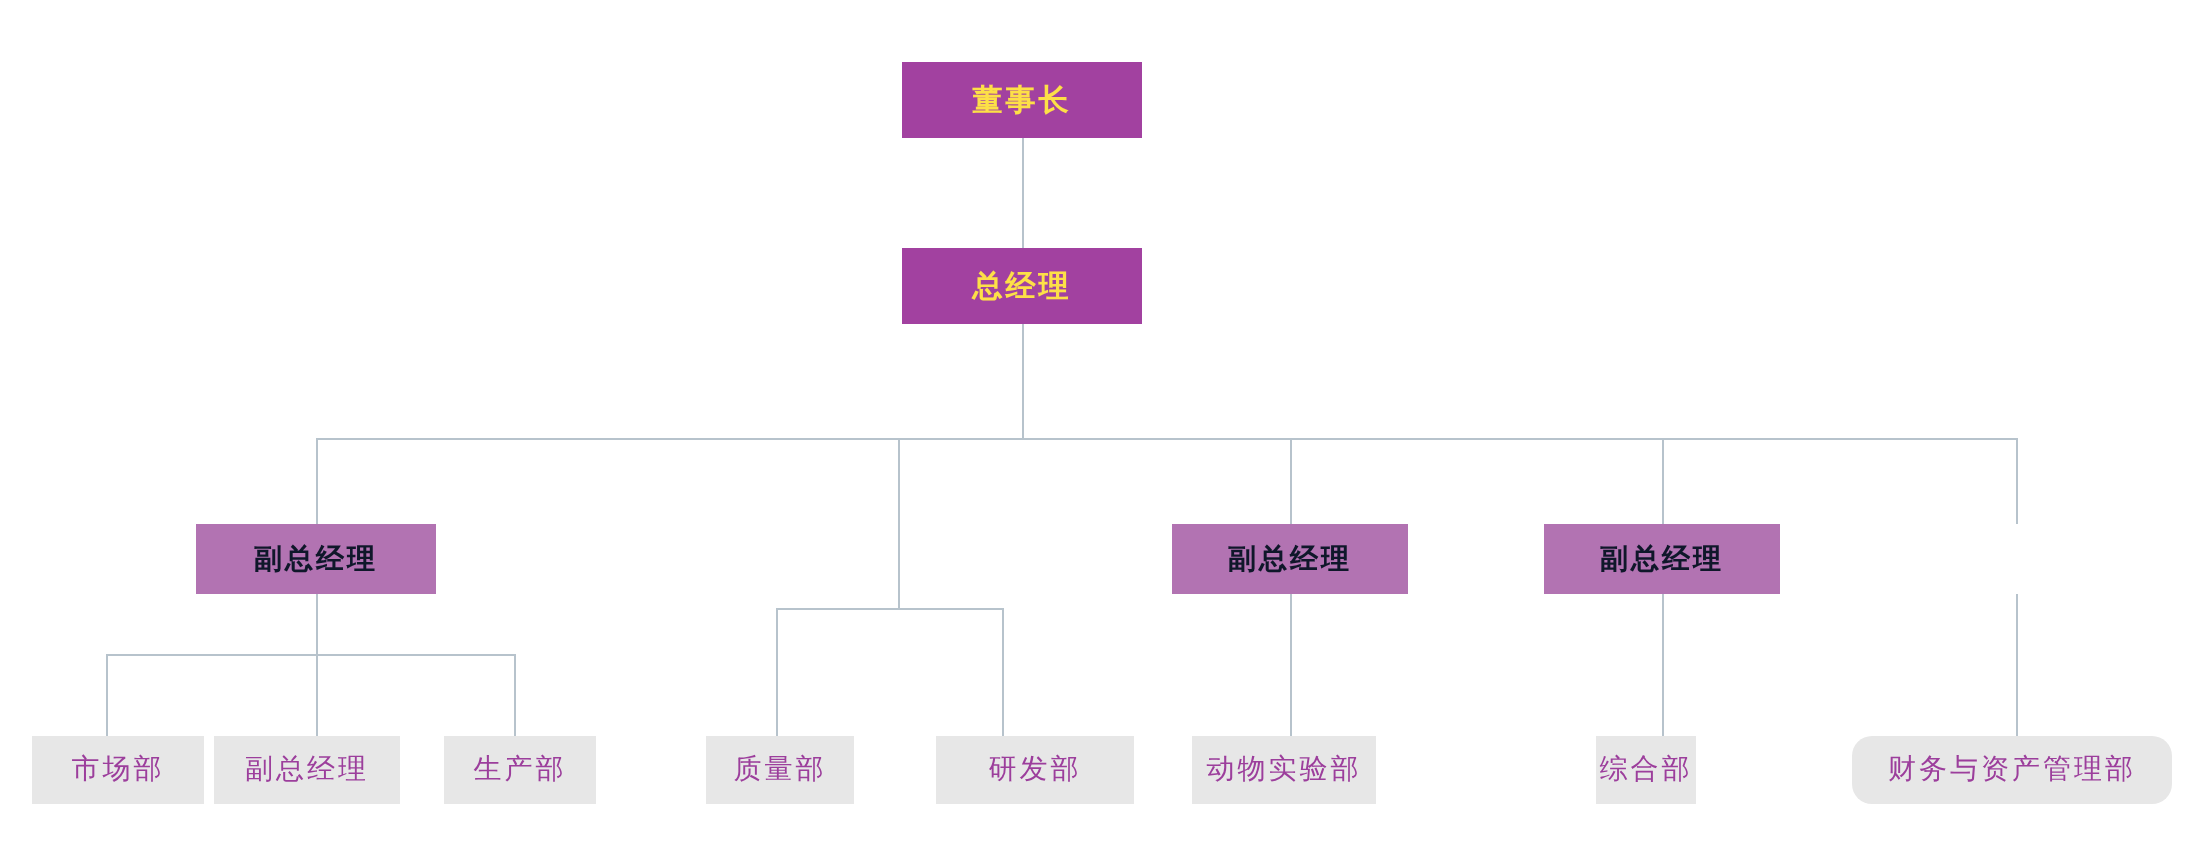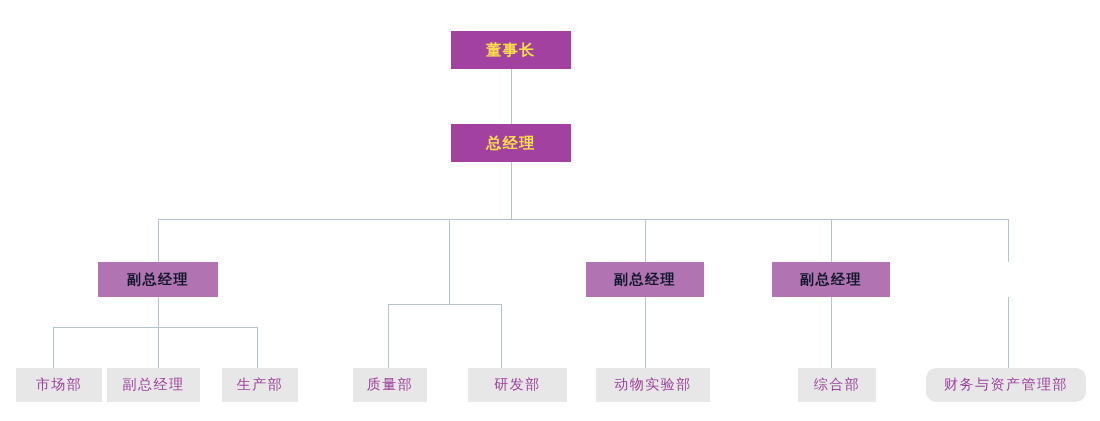--- a/index.html
+++ b/index.html
@@ -77,23 +77,23 @@
   </div>
   <div class="node lvl-dept" style="left:353px;top:368px;width:74px;height:34px;">
     <span>质量部</span>
   </div>
   <div class="node lvl-dept" style="left:222px;top:368px;width:76px;height:34px;">
     <span>生产部</span>
   </div>
   <div class="node lvl-dept" style="left:468px;top:368px;width:99px;height:34px;">
     <span>研发部</span>
   </div>
-  <div class="node lvl-dept" style="left:596px;top:368px;width:114px;height:34px;text-align:center;">
+  <div class="node lvl-dept" style="left:596px;top:368px;width:92px;height:34px;text-align:center;">
     <span>动物实验部</span>
   </div>
-  <div class="node lvl-dept" style="left:798px;top:368px;width:78px;height:34px;align-items:center;">
+  <div class="node lvl-dept" style="left:798px;top:368px;width:50px;height:34px;align-items:center;">
     <span>综合部</span>
   </div>
   <div class="node lvl-dept" style="left:926px;top:368px;width:160px;height:34px;border-radius:10px;">
     <span>财务与资产管理部</span>
   </div>
 
 </div>
 
 </body></html>

